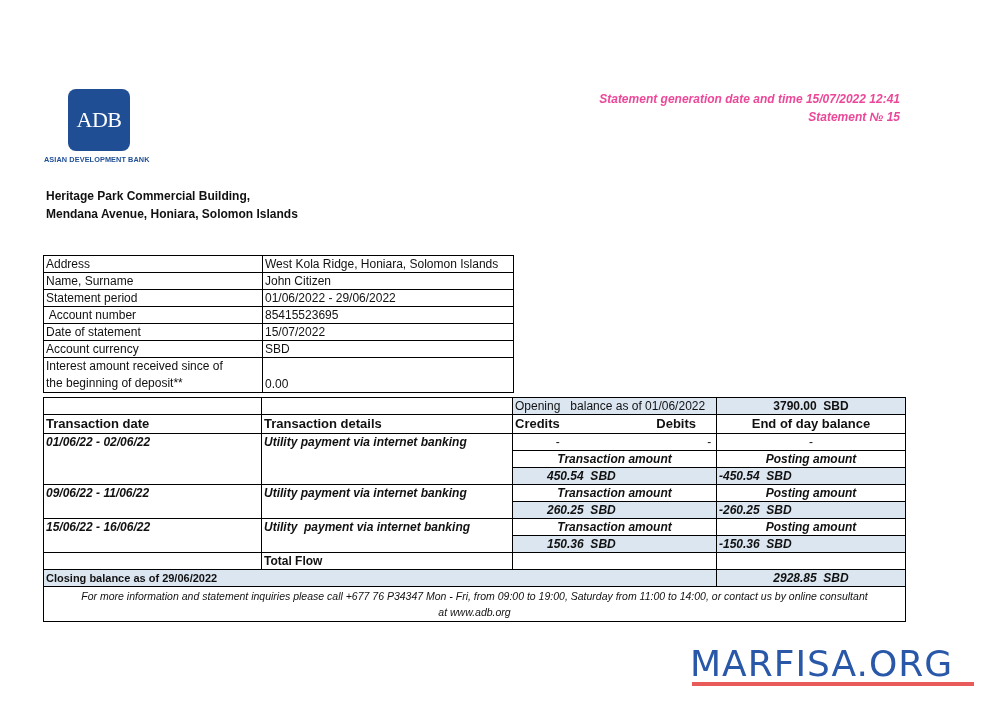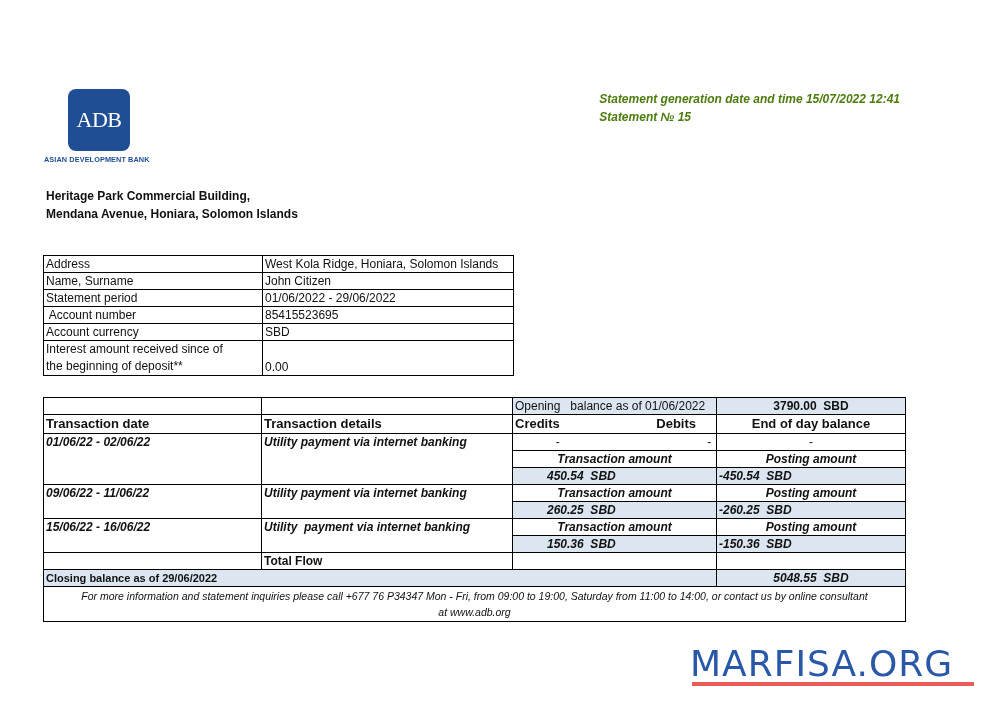--- a/index.html
+++ b/index.html
@@ -3,21 +3,21 @@
 <meta charset="utf-8">
 <style>
   html, body { margin: 0; padding: 0; background: #ffffff; }
   body { width: 985px; height: 707px; position: relative; overflow: hidden;
          font-family: "Liberation Sans", "DejaVu Sans", sans-serif; color: #111; }
   .logo-box { position: absolute; left: 68px; top: 89px; width: 62px; height: 62px;
               background: #1f4e95; display: flex; align-items: center; justify-content: center; border-radius: 8px; }
   .logo-text { color: #fff; font-family: "Liberation Serif", "DejaVu Serif", serif; font-size: 22px; letter-spacing: -0.5px; }
   .logo-caption { position: absolute; left: 44px; top: 155px; font-size: 7.3px; font-weight: bold; color: #1f4e95; letter-spacing: 0.1px; white-space: nowrap; }
   .bank-address { position: absolute; left: 46px; top: 187px; font-size: 12px; font-weight: bold; line-height: 18px; }
-  .gen-info { position: absolute; right: 85px; top: 90px; font-size: 12px; font-style: italic; font-weight: bold; color: #4d7c0f; line-height: 18px; }
+  .gen-info { position: absolute; right: 85px; top: 90px; text-align: right; font-size: 12px; font-style: italic; font-weight: bold; color: #ec4899; line-height: 18px; }
 
   .info-table { position: absolute; left: 43px; top: 255px; border-collapse: collapse; font-size: 12px; }
   .info-table td { border: 1.5px solid #000; padding: 0 2px; height: 16px; line-height: 16px; vertical-align: bottom; }
   .info-table td.k { width: 214px; }
   .info-table td.v { width: 246px; }
 
   .tx { position: absolute; left: 43px; top: 397px; width: 862px; border-collapse: collapse; font-size: 12px; table-layout: fixed; }
   .tx td { border: 1.5px solid #000; padding: 0 2px; height: 16px; line-height: 16px; }
   .shade { background: #dce6f1; }
   .b { font-weight: bold; }
@@ -60,20 +60,24 @@
     <td class="k">Name, Surname</td>
     <td class="v">John Citizen</td>
   </tr>
   <tr>
     <td class="k">Statement period</td>
     <td class="v">01/06/2022 - 29/06/2022</td>
   </tr>
   <tr>
     <td class="k" style="white-space:pre"> Account number</td>
     <td class="v">85415523695</td>
+  </tr>
+  <tr>
+    <td class="k">Date of statement</td>
+    <td class="v">15/07/2022</td>
   </tr>
   <tr>
     <td class="k">Account currency</td>
     <td class="v">SBD</td>
   </tr>
   <tr>
     <td class="k" style="line-height:17px">
       <div>Interest amount received since of</div>
       <div>the beginning of deposit**</div>
     </td>
@@ -148,21 +152,21 @@
   </tr>
 
   <tr>
     <td></td>
     <td class="b r" style="padding-right:44px">Total Flow</td>
     <td colspan="2"></td>
     <td></td>
   </tr>
   <tr>
     <td colspan="4" class="shade b r small" style="padding-right:4px">Closing balance as of 29/06/2022</td>
-    <td class="shade b i c" style="white-space:pre">5048.55  SBD</td>
+    <td class="shade b i c" style="white-space:pre">2928.85  SBD</td>
   </tr>
   <tr>
     <td colspan="5" class="footer-cell">
       <div>For more information and statement inquiries please call +677 76 P34347 Mon - Fri, from 09:00 to 19:00, Saturday from 11:00 to 14:00, or contact us by online consultant</div>
       <div>at www.adb.org</div>
     </td>
   </tr>
 </tbody>
   </table>
 

